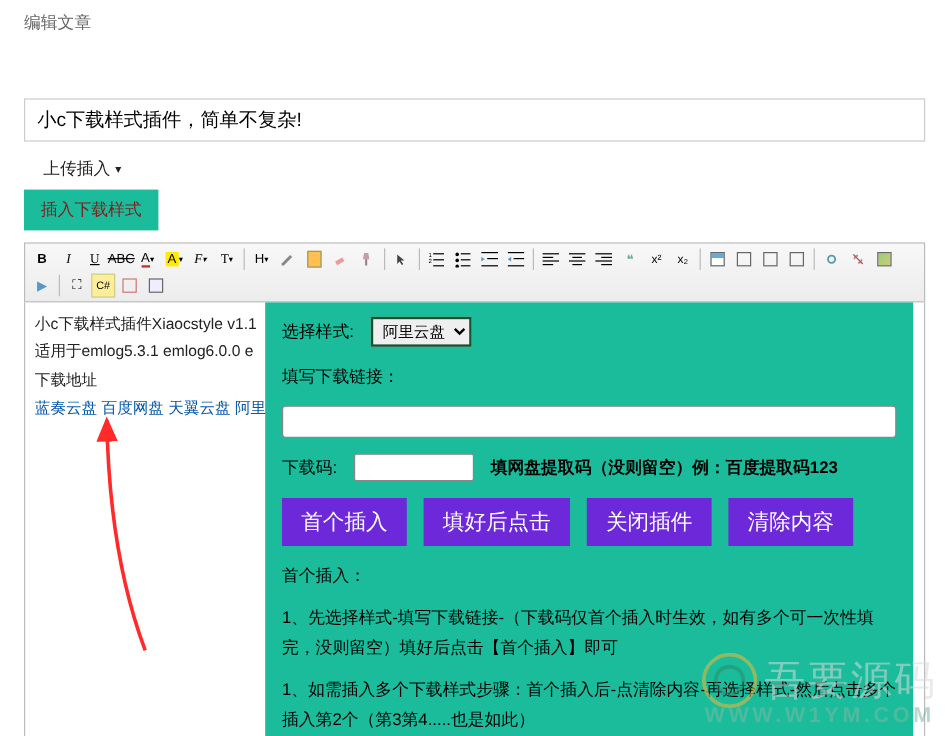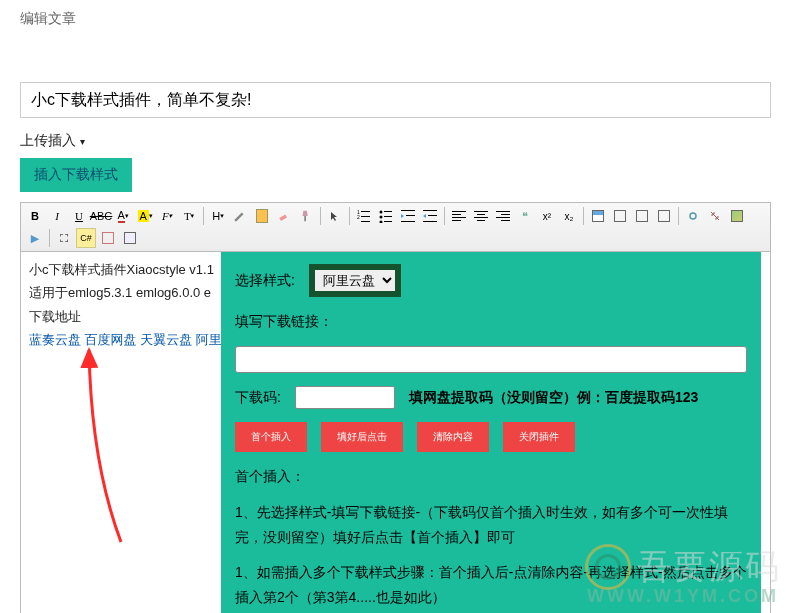--- a/index.html
+++ b/index.html
@@ -1,36 +1,36 @@
 <!DOCTYPE html>
 <html><head>
 <meta charset="utf-8">
 <style>
 * { box-sizing: border-box; margin: 0; padding: 0; }
 body { font-family: "Microsoft YaHei", Arial, sans-serif; font-size: 13px; background: #fff; width: 791px; }
 .container { padding: 10px 20px; }
 .page-title { color: #666; font-size: 14px; font-weight: normal; margin-bottom: 12px; }
 .title-input { width: 100%; padding: 8px 10px; font-size: 16px; border: 1px solid #ccc; margin-bottom: 14px; margin-top: 42px; }
-.upload-label { font-size: 14px; color: #222; margin-bottom: 8px; display: inline-flex; align-items: center; gap: 4px; cursor: pointer; }
+.upload-label { font-size: 14px; color: #222; margin-bottom: 8px; display: inline-flex; align-items: center; gap: 4px; cursor: pointer; margin-left: 16px; }
 .caret-down { font-size: 10px; }
-.insert-btn { background: #1abc9c; color: #0c4a6e; border: none; padding: 8px 14px; font-size: 14px; cursor: pointer; margin-bottom: 10px; display: block; }
+.insert-btn { background: #1abc9c; color: #7f1d1d; border: none; padding: 8px 14px; font-size: 14px; cursor: pointer; margin-bottom: 10px; display: block; }
 .toolbar { border: 1px solid #bbb; background: linear-gradient(#f8f8f8,#ececec); padding: 3px 4px; display: flex; flex-wrap: wrap; align-items: center; gap: 2px; }
 .tb-btn { width: 20px; height: 20px; display: inline-flex; align-items: center; justify-content: center; font-size: 11px; cursor: pointer; border: 1px solid transparent; }
 .tb-sep { width: 1px; height: 18px; background: #bbb; margin: 0 2px; }
 .tb-square { width: 12px; height: 12px; border: 1px solid #666; display: inline-block; }
 .pencil { width:14px;height:14px;display:inline-block; }
 .editor-body { border: 1px solid #bbb; border-top: none; position: relative; min-height: 390px; padding: 6px 8px; font-size: 13px; line-height: 1.8; color: #222; }
 .editor-body .link { color: #0658a9; }
 .arrow-svg { position: absolute; left: 20px; top: 90px; pointer-events: none; }
 .plugin-panel { position: absolute; left: 200px; top: 0; width: 540px; background: #1abc9c; padding: 12px 14px 16px; color: #000; font-size: 14px; }
 .plugin-row { display: flex; align-items: center; gap: 14px; margin-bottom: 12px; flex-wrap: wrap; }
-.plugin-panel select { padding: 2px 4px; border: 6px solid #14532d; font-size: 13px; }
+.plugin-panel select { padding: 2px 4px; border: 2px solid #14532d; font-size: 13px; }
 .plugin-panel .wide-input { flex: 1 1 100%; padding: 5px 8px; border: 1px solid #888; border-radius: 3px; font-size: 13px; width: 100%; }
 .plugin-panel .code-input { width: 100px; padding: 3px 6px; border: 1px solid #888; border-radius: 2px; }
-.panel-btn { background: #ef4444; color: #fff; border: none; padding: 8px 16px; font-size: 10px; cursor: pointer; }
+.panel-btn { background: #6d28d9; color: #fff; border: none; padding: 8px 16px; font-size: 18px; cursor: pointer; }
 .instructions { margin-top: 10px; line-height: 1.8; }
 .instructions p { margin-bottom: 10px; }
 .watermark { position: fixed; right: 10px; bottom: 6px; text-align: center; opacity: 0.55; pointer-events: none; }
 .watermark .logo { display:flex; align-items:center; justify-content:flex-end; gap:6px; }
 .watermark .circ { width: 46px; height: 46px; border: 3px solid #f5b638; border-radius: 50%; position: relative; display:inline-block; }
 .watermark .circ::after { content:""; position:absolute; left:50%; top:50%; width:20px;height:20px;border:3px solid #2d8c6b;border-radius:50%;transform:translate(-50%,-50%);}
 .watermark .txt-cn { font-size: 34px; color: #d9d9d9; font-weight: 300; letter-spacing: 2px; }
 .watermark .url { color: #7db89f; font-size: 18px; letter-spacing: 3px; margin-top: -4px; font-weight: bold; }
 </style>
 </head>
@@ -234,22 +234,22 @@
         <input type="text" class="wide-input" value="" style="">
       </div>
       <div class="plugin-row">
         <span>下载码:</span>
         <input type="text" class="code-input" value="" style="">
         <span style="font-weight:bold">填网盘提取码（没则留空）例：百度提取码123</span>
       </div>
       <div class="plugin-row" style="gap:14px;margin-top:4px">
         <button class="panel-btn">首个插入</button>
         <button class="panel-btn">填好后点击</button>
+        <button class="panel-btn">关闭插件</button>
         <button class="panel-btn">清除内容</button>
-        <button class="panel-btn">关闭插件</button>
       </div>
       <div class="instructions">
         <p>首个插入：</p>
         <p>1、先选择样式-填写下载链接-（下载码仅首个插入时生效，如有多个可一次性填完，没则留空）填好后点击【首个插入】即可</p>
         <p>1、如需插入多个下载样式步骤：首个插入后-点清除内容-再选择样式-然后点击多个插入第2个（第3第4.....也是如此）</p>
         <p>3、如需删除已插入的下载样式请在文章中用键盘回车上方的删除键（不建议全选）</p>
       </div>
     </div>
   </div>
 </div>

